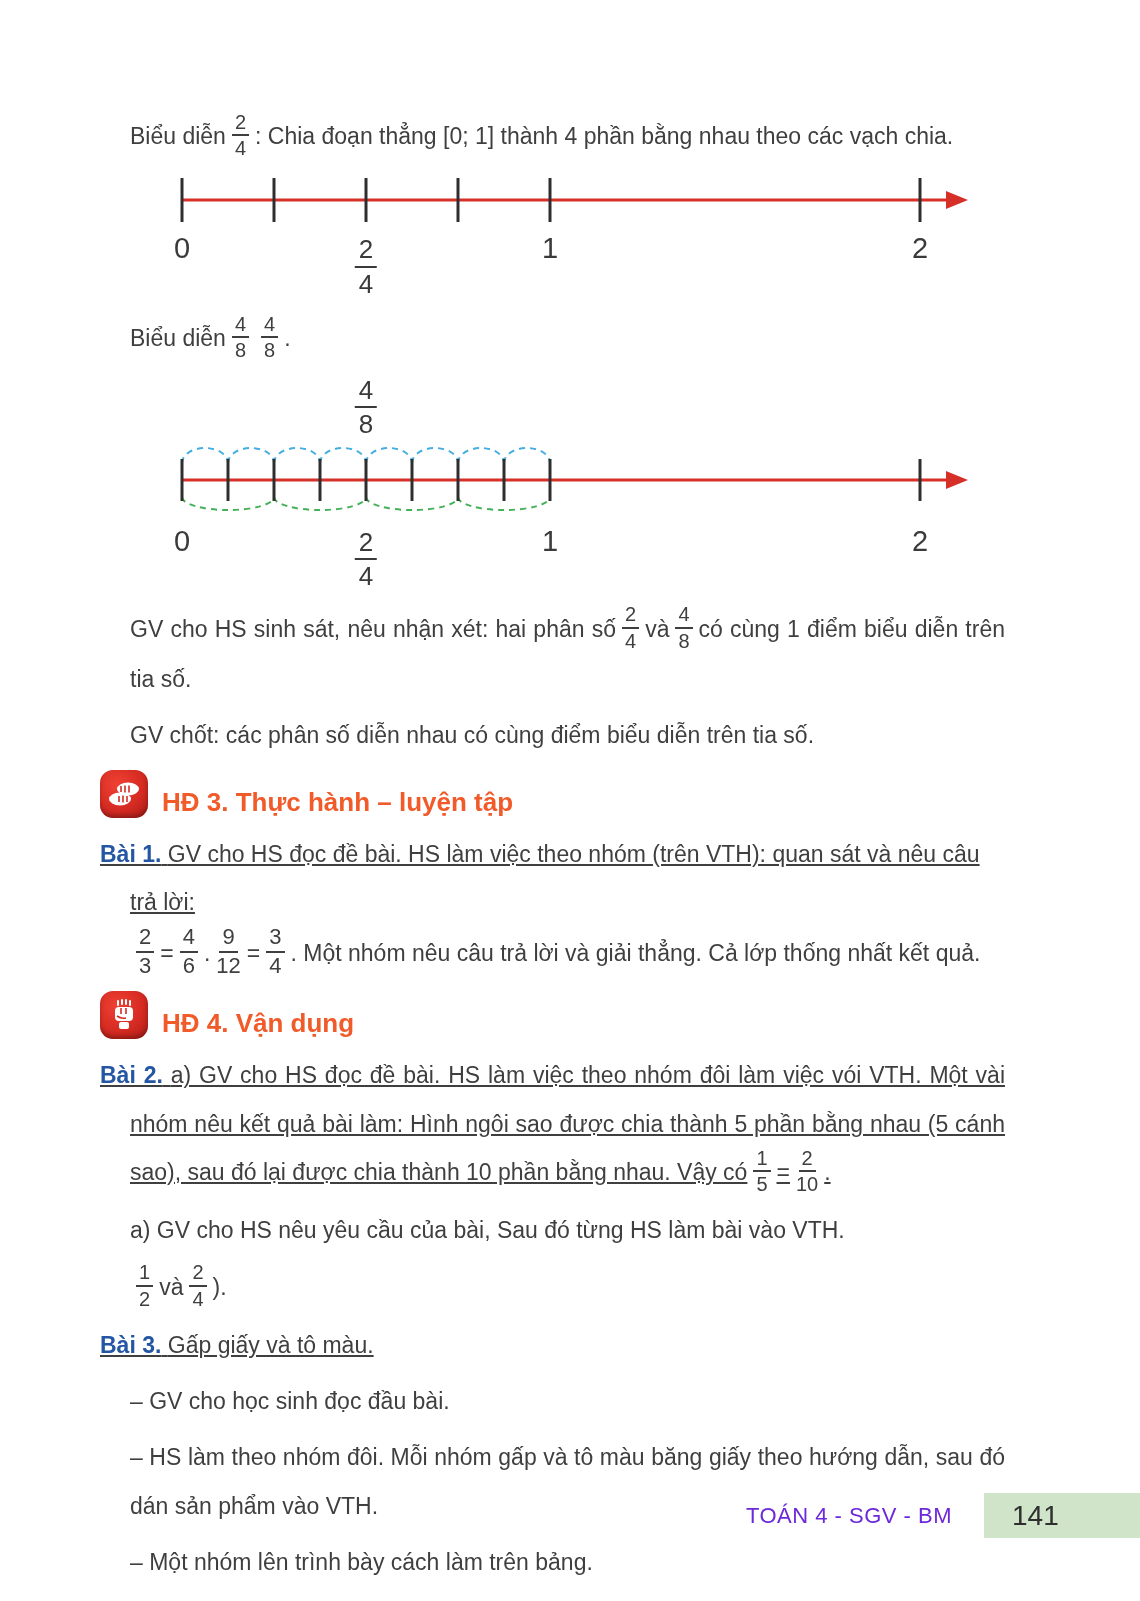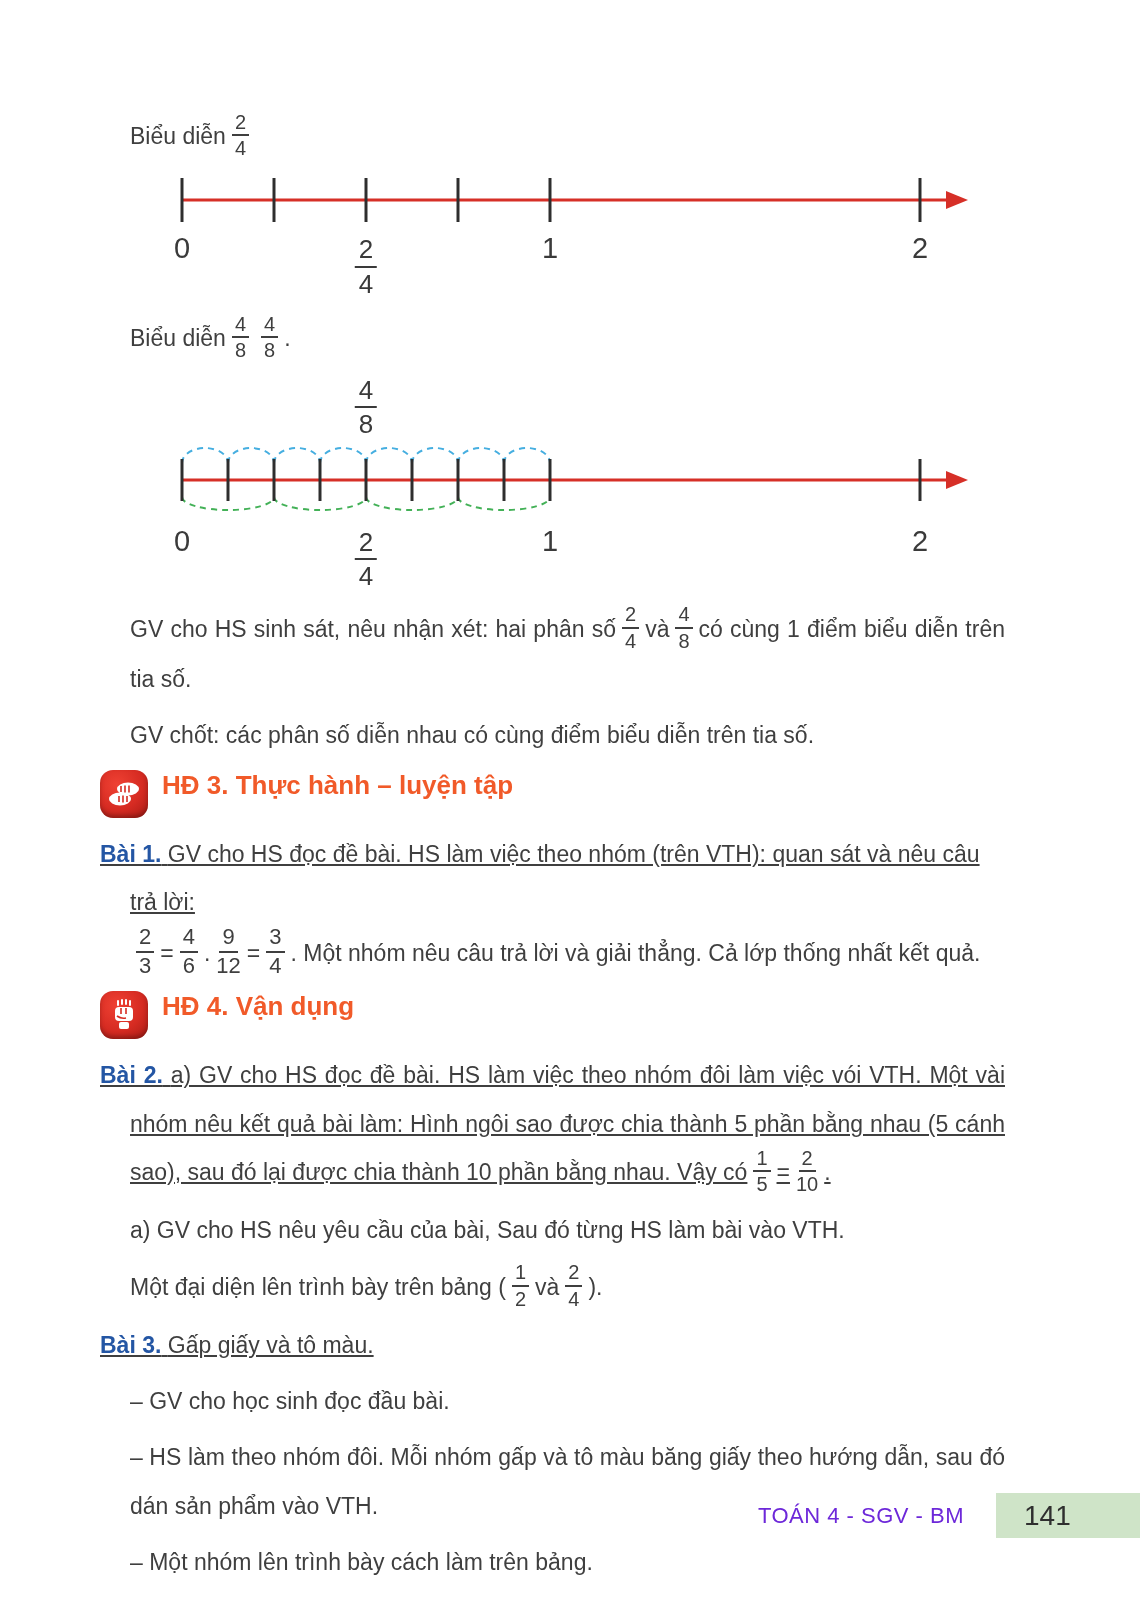--- a/index.html
+++ b/index.html
@@ -19,41 +19,41 @@
   .frac .den{padding-top:1px;}
   .frac.lg{font-size:22px;}
   
   .nl{position:relative;margin-left:0;}
   .nl-svg{position:absolute;left:0;}
   .nl-lab{position:absolute;transform:translateX(-50%);font-size:29px;color:#3a3a3a;text-align:center;}
   .frac-big{display:inline-flex;flex-direction:column;align-items:center;font-size:26px;line-height:1.18;}
   .frac-big .num{border-bottom:2.5px solid #3a3a3a;padding:0 4px 1px;}
   .frac-big .den{padding-top:1px;}
   
-  .hd{display:flex;align-items:flex-start;gap:14px;margin:10px 0 12px 0;}
+  .hd{display:flex;align-items:flex-end;gap:14px;margin:10px 0 12px 0;}
   .hd-icon{width:48px;height:48px;border-radius:13px;flex:0 0 auto;
            background:radial-gradient(circle at 35% 30%, #ef4133 0%, #d62b22 55%, #a81b15 100%);
            box-shadow:inset 0 -3px 4px rgba(0,0,0,.25);display:flex;align-items:center;justify-content:center;}
   .hd-label{color:#f15a29;font-weight:bold;font-size:26px;}
   
   .footer{position:absolute;top:1493px;right:0;display:flex;align-items:center;}
   .footer-label{font-size:22px;color:#6d28d9;margin-right:32px;letter-spacing:.5px;}
-  .footer-pagebox{width:144px;height:45px;background:#cfe4c8;display:flex;align-items:center;}
+  .footer-pagebox{width:156px;height:45px;background:#cfe4c8;display:flex;align-items:center;}
   .footer-pagenum{font-size:28px;color:#2f2f2f;padding-left:28px;}
 </style>
 </head>
 <body>
 
 <div class="content">
 
   <p class="para single">
     <span>Biểu diễn</span><span class="frac">
         <span class="num">2</span>
         <span class="den">4</span>
-      </span>
+      </span><span>: Chia đoạn thẳng [0; 1] thành 4 phần bằng nhau theo các vạch chia.</span>
   </p>
 
   <div class="nl" style="height:132px;margin-bottom:12px;">
     <svg class="nl-svg" width="905" height="60" style="top:0;">
       <line x1="82" y1="30" x2="848" y2="30" stroke="#d62f27" stroke-width="3"></line>
       <polygon points="846,21 868,30 846,39" fill="#d62f27"></polygon>
       <g stroke="#2e2e2e" stroke-width="3">
         <line x1="82" y1="8" x2="82" y2="52"></line>
         <line x1="174" y1="8" x2="174" y2="52"></line>
         <line x1="266" y1="8" x2="266" y2="52"></line>
@@ -211,21 +211,21 @@
     <span>a) GV cho HS đọc đề bài. HS làm việc theo nhóm đôi làm việc vói VTH. Một vài nhóm nêu kết quả bài làm: Hình ngôi sao được chia thành 5 phần bằng nhau (5 cánh sao), sau đó lại được chia thành 10 phần bằng nhau. Vậy có</span><span class="frac">
         <span class="num">1</span>
         <span class="den">5</span>
       </span><span>=</span><span class="frac">
         <span class="num">2</span>
         <span class="den">10</span>
       </span><span>.</span>
   </p>
   <p class="para single">a) GV cho HS nêu yêu cầu của bài, Sau đó từng HS làm bài vào VTH.</p>
   <p class="para single">
-    <span>Một đại diện lên trình bày trên bảng (</span><span class="frac">
+    <span class="frac">
         <span class="num">1</span>
         <span class="den">2</span>
       </span><span>và</span><span class="frac">
         <span class="num">2</span>
         <span class="den">4</span>
       </span><span>).</span>
   </p>
 
   <p class="para hang single">
     <span class="bai-label">Bài 3.</span>

